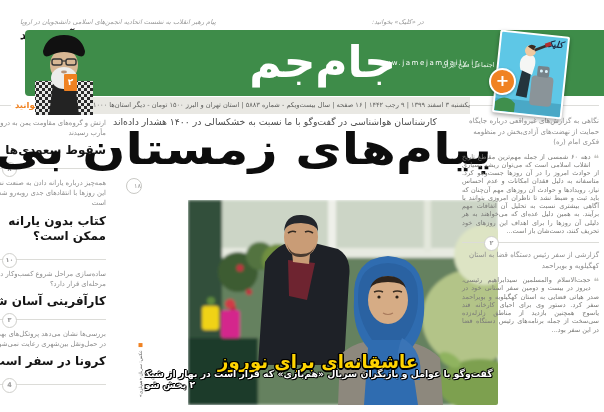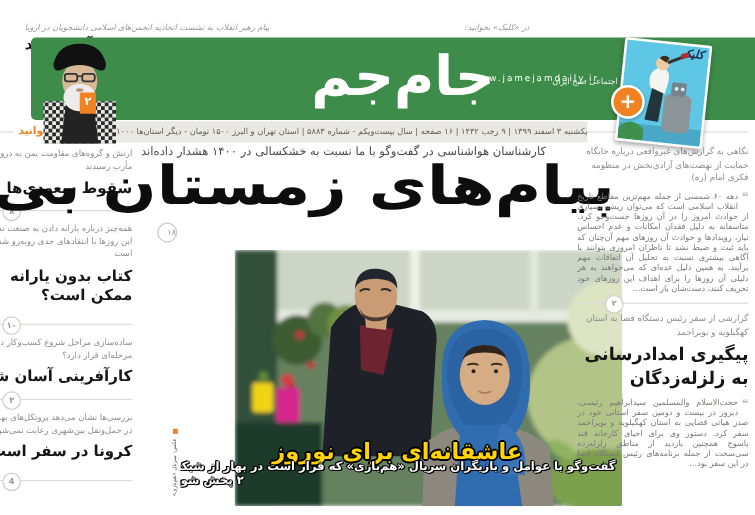--- a/index.html
+++ b/index.html
@@ -255,21 +255,20 @@
       <div class="body">
         <span class="quote-ic">❝</span><span>دهه ۶۰ شمسی از جمله مهم‌ترین مقاطع تاریخ انقلاب اسلامی است که می‌توان ریشه بسیاری از حوادث امروز را در آن روزها جست‌وجو کرد. متاسفانه به دلیل فقدان امکانات و عدم احساس نیاز، رویدادها و حوادث آن روزهای مهم آن‌چنان که باید ثبت و ضبط نشد تا ناظران امروزی بتوانند با آگاهی بیشتری نسبت به تحلیل آن اتفاقات مهم برآیند. به همین دلیل عده‌ای که می‌خواهند به هر دلیلی آن روزها را برای اهداف این روزهای خود تحریف کنند، دست‌شان باز است...</span>
       </div>
       <div class="sep">
           <span class="num">۲</span>
         </div>
     </div>
 
     <div>
       <div class="kicker">گزارشی از سفر رئیس دستگاه قضا به استان کهگیلویه و بویراحمد</div>
-      <div class="ttl">پیگیری امدادرسانی به زلزله‌زدگان</div>
       <div class="body">
         <span class="quote-ic">❝</span><span>حجت‌الاسلام والمسلمین سیدابراهیم رئیسی، دیروز در بیست و دومین سفر استانی خود در صدر هیاتی قضایی به استان کهگیلویه و بویراحمد سفر کرد. دستور وی برای احیای کارخانه قند یاسوج همچنین بازدید از مناطق زلزله‌زده سی‌سخت از جمله برنامه‌های رئیس دستگاه قضا در این سفر بود...</span>
       </div>
 
     </div>
   </div>
 
 </div>
 
 </body></html>

